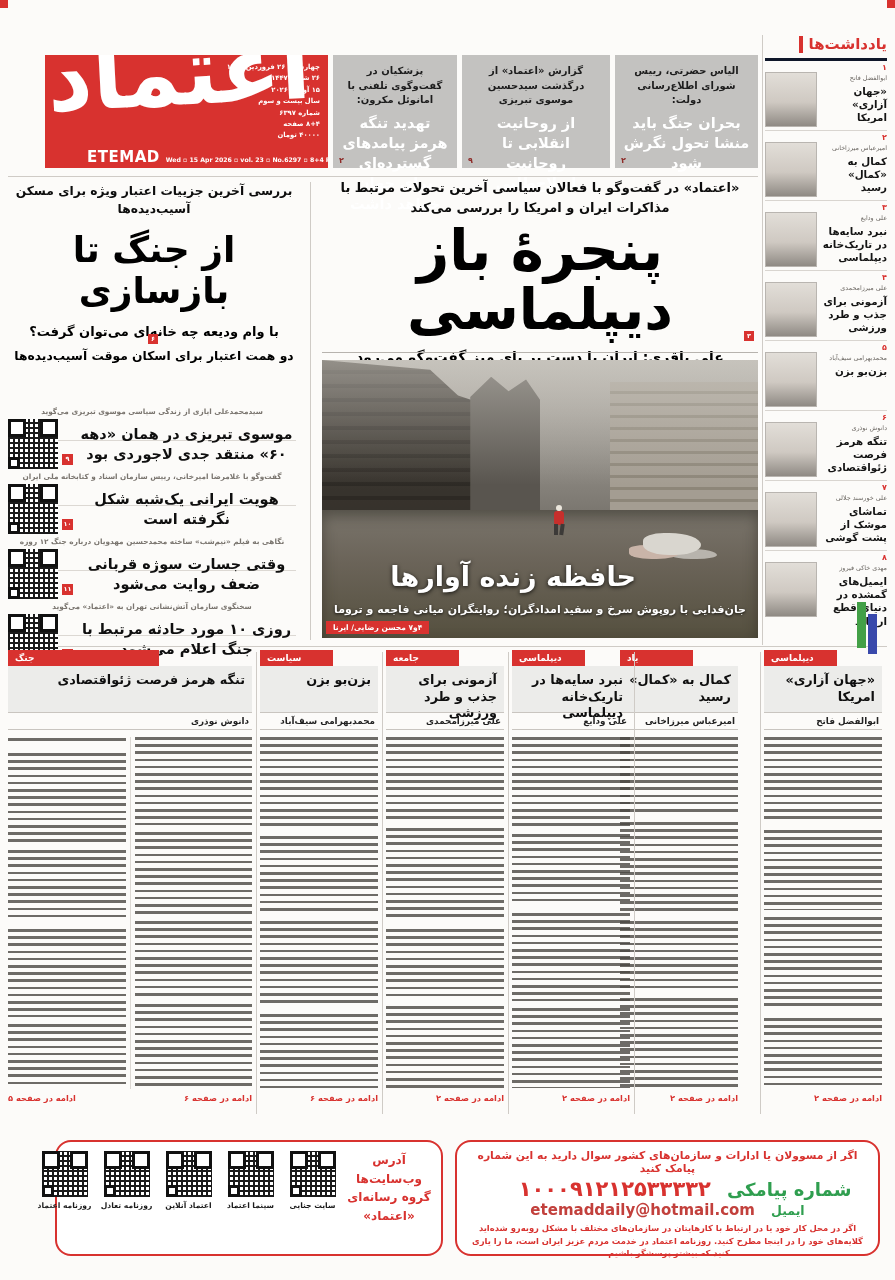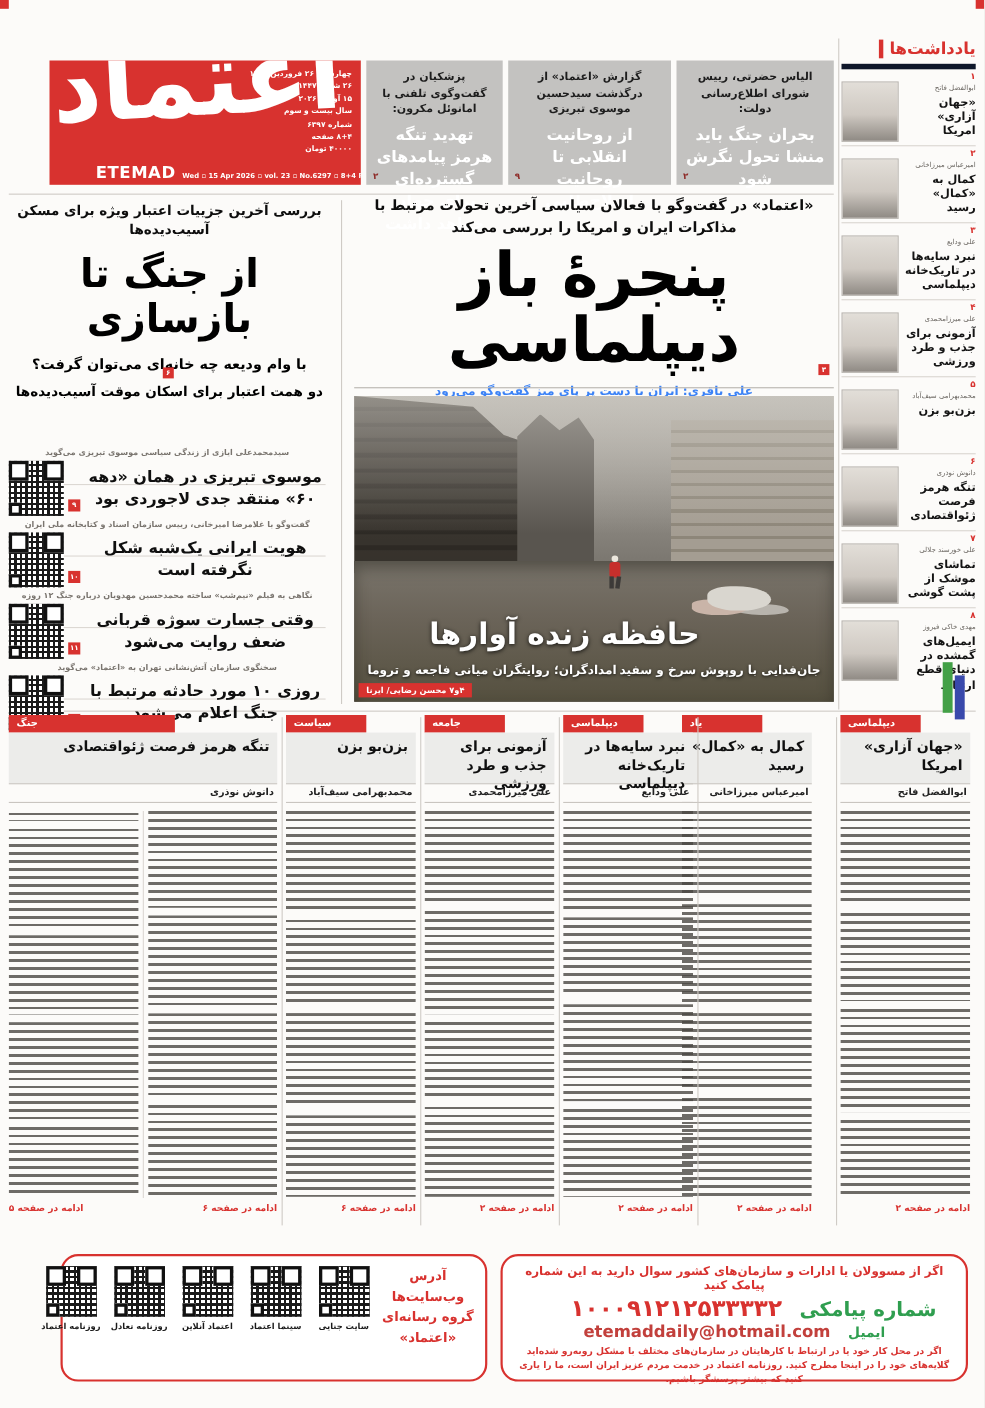--- a/index.html
+++ b/index.html
@@ -18,38 +18,38 @@
   .mast-latin{font-size:6.2px;font-weight:bold;white-space:nowrap;}
 
   
   .topbox{position:absolute;top:55px;height:113px;background:#c3c2c0;padding:9px 8px 6px;}
   .topbox .kick{font-size:10px;font-weight:bold;color:#1d1d1d;text-align:center;line-height:1.45;}
   .topbox .ttl{font-size:14.5px;font-weight:900;color:#fff;text-align:center;line-height:1.4;margin-top:5px;}
   .topbox .pg{position:absolute;left:6px;bottom:3px;font-size:8px;color:#8e2b28;font-weight:bold;}
 
   
   .notes{position:absolute;left:765px;top:35px;width:122px;height:605px;}
-  .notes-head{display:flex;align-items:center;justify-content:flex-start;gap:6px;border-bottom:5px solid #0f172a;padding-bottom:5px;}
+  .notes-head{display:flex;align-items:center;justify-content:flex-start;gap:6px;border-bottom:3px solid #0f172a;padding-bottom:5px;}
   .notes-bar{width:4px;height:17px;background:#d8322f;}
   .notes-title{color:#d8322f;font-weight:900;font-size:15px;}
   .note-item{position:relative;border-bottom:1px solid #d9d5d0;padding:2px 0 4px;height:70px;}
   .note-item:last-child{border-bottom:none;}
   .note-num{font-size:8px;color:#d8322f;font-weight:bold;text-align:right;line-height:9px;}
   .note-row{display:flex;gap:5px;}
   .note-photo{width:52px;height:55px;background:linear-gradient(180deg,#e2ded8 0%,#cfc9c2 55%,#8f8a84 100%);border:1px solid #b9b5b0;flex:none;}
   .note-txt{flex:1;min-width:0;text-align:right;}
   .note-author{font-size:6.4px;color:#6b6762;margin-top:2px;}
   .note-title{font-size:10.3px;font-weight:900;color:#141414;line-height:1.28;margin-top:3px;}
   .endbar{position:absolute;}
 
   
   .lead{position:absolute;left:322px;top:178px;width:436px;text-align:center;}
   .lead .kick{font-size:13px;font-weight:900;line-height:1.55;color:#0d0d0d;}
   .lead .head{font-size:56px;font-weight:900;color:#000;line-height:1.05;margin-top:4px;letter-spacing:-1px;}
-  .lead .sub{font-size:11px;font-weight:900;color:#3b82f6;margin-top:9px;}
+  .lead .sub{font-size:14px;font-weight:900;color:#000000;margin-top:9px;}
   .lead .badge{position:absolute;right:4px;top:153px;width:10px;height:10px;background:#d8322f;color:#fff;font-size:6.5px;line-height:10px;text-align:center;font-weight:bold;}
   .lead-rule{position:absolute;left:322px;top:352px;width:436px;height:1px;background:#b7b3ae;}
 
   
   .lead2{position:absolute;left:8px;top:182px;width:292px;text-align:center;}
   .lead2 .kick{font-size:12.3px;font-weight:900;line-height:1.5;color:#0d0d0d;}
   .lead2 .head{font-size:36px;font-weight:900;color:#000;margin-top:10px;letter-spacing:-1px;}
   .lead2 .sub1{font-size:13px;font-weight:900;margin-top:13px;}
   .lead2 .sub2{font-size:12.3px;font-weight:900;margin-top:10px;}
   .lead2 .badge{position:absolute;left:140px;top:152px;width:10px;height:10px;background:#d8322f;color:#fff;font-size:6.5px;line-height:10px;text-align:center;font-weight:bold;}

